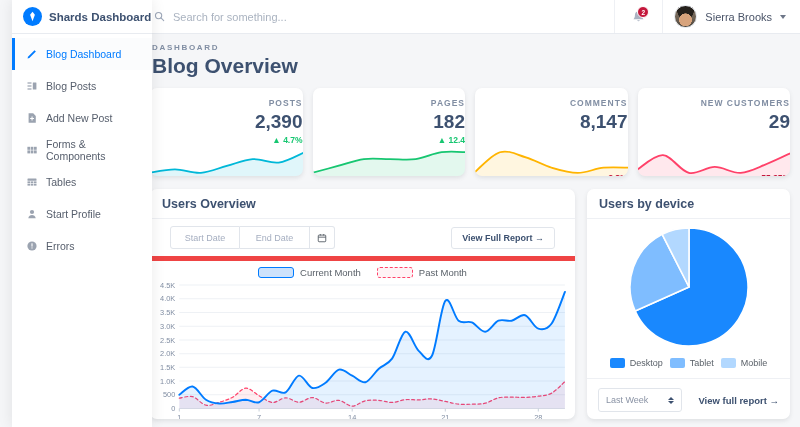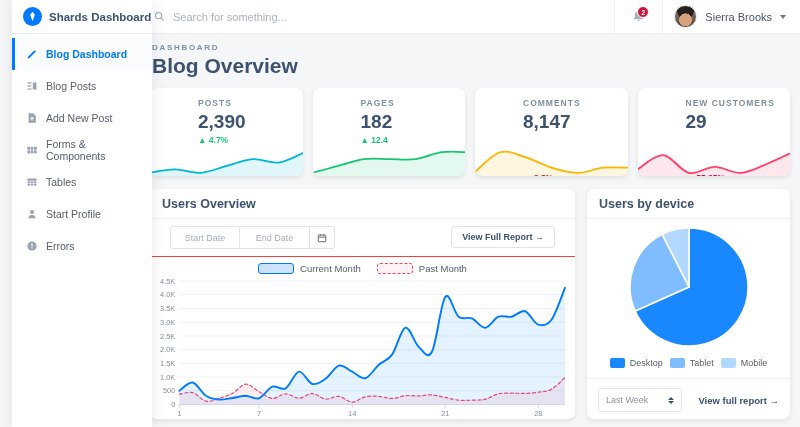--- a/index.html
+++ b/index.html
@@ -13,21 +13,21 @@
   .sidebar { position:absolute; left:0; top:0; width:140px; height:100%; background:#fff;
     box-shadow:0 0 14px rgba(0,0,0,.09); z-index:10;margin-left:12px; }
   .brand { height:34px; display:flex; align-items:center; gap:7px; padding-left:11px;
     border-bottom:1px solid #e8ebf0; font-size:11.5px; font-weight:bold; color:#3d5170; }
   .logo-circle { width:19px; height:19px; border-radius:50%; background:#007bff;
     display:flex; align-items:center; justify-content:center; flex:0 0 auto; }
   .side-nav { padding-top:4px; }
   .nav-item { height:32px; display:flex; align-items:center; gap:8px; padding:0 10px 0 13px;
     font-size:10.5px; color:#565e6c; cursor:pointer; }
   .nav-item .ico { width:13px; height:13px; flex:0 0 auto; display:flex; align-items:center; justify-content:center; }
-  .nav-item.active { color:#007bff; background:#fbfcfd; box-shadow:inset 3px 0 0 #007bff; font-weight:bold; }
+  .nav-item.active { color:#007bff; background:#fbfcfd; box-shadow:inset 3px 0 0 #007bff; font-weight:normal; }
   .nav-item.active svg * { fill:#007bff; }
   
   .navbar { position:absolute; left:140px; right:0; top:0; height:34px; background:#fff;
     border-bottom:1px solid #e8ebf0; display:flex; z-index:5; }
   .search-area { flex:1; display:flex; align-items:center; gap:8px; padding:0 14px; }
   .search-input { border:none; outline:none; flex:1; font-size:11px; color:#3d5170;
     font-family:"Liberation Sans",sans-serif; background:transparent; }
   .search-input::placeholder { color:#aab3c0; }
   .nav-right { display:flex; align-items:stretch; }
   .bell-wrap { width:48px; border-left:1px solid #eef0f4; display:flex; align-items:center;
@@ -44,37 +44,37 @@
       linear-gradient(180deg, #8d7d6d 0%, #6b5f52 60%, #4e463c 100%); }
   .caret-down { width:0; height:0; border-left:3.5px solid transparent; border-right:3.5px solid transparent;
     border-top:4px solid #6d7688; margin-top:1px; }
   
   .main { position:absolute; left:140px; top:34px; right:0; bottom:0; padding:9px 10px 0; }
   .eyebrow { font-size:8px; font-weight:bold; letter-spacing:1.7px; color:#818ea3; padding-left:2px; }
   .page-title { font-size:21px; font-weight:600; color:#3d5170; padding:2px 0 10px 2px; }
   
   .stats-row { display:flex; gap:10px; }
   .stat-card { flex:1; height:88px; background:#fff; border-radius:7px; position:relative;
-    overflow:hidden; text-align:left; padding-top:10px;
+    overflow:hidden; text-align:right; padding-top:10px;
     box-shadow:0 2px 4px rgba(90,97,105,.14);padding-left:48px; }
   .stat-label { font-size:8.5px; font-weight:bold; letter-spacing:1px; color:#818ea3; }
   .stat-value { font-size:19px; font-weight:600; color:#3d5170; margin-top:3px; }
   .stat-delta { font-size:8.5px; font-weight:bold; margin-top:2px; position:relative; z-index:2; }
   .stat-delta.up { color:#17c671; } .stat-delta.down { color:#c4183c;margin-top:40px; }
   .spark { position:absolute; left:-1px; right:-1px; bottom:-1px; height:31px; width:102%; z-index:1; }
   
   .charts-row { display:flex; gap:12px; margin-top:13px; height:230px; }
   .card { background:#fff; border-radius:7px; box-shadow:0 2px 4px rgba(90,97,105,.14);
     display:flex; flex-direction:column; overflow:hidden; }
   .overview-card { width:425px; }
   .device-card { flex:1; }
   .card-header { padding:8px 12px 7px; border-bottom:1px solid #eef0f4; font-size:12.5px;
     font-weight:bold; color:#3d5170; }
-  .toolbar { display:flex; align-items:flex-start; justify-content:space-between; padding:7px 20px;
-    border-bottom:1px solid #ef4444; }
+  .toolbar { display:flex; align-items:flex-end; justify-content:space-between; padding:7px 20px;
+    border-bottom:5px solid #ef4444; }
   .date-group { display:flex; }
   .date-input { width:70px; height:23px; border:1px solid #e1e5eb; background:#fff; font-size:9px;
     color:#6d7688; text-align:center; outline:none; font-family:"Liberation Sans",sans-serif; }
   .date-input::placeholder { color:#a5aec0; }
   .date-start { border-radius:3px 0 0 3px; }
   .date-end { border-left:none; }
   .cal-addon { width:25px; height:23px; border:1px solid #e1e5eb; border-left:none;
     border-radius:0 3px 3px 0; display:flex; align-items:center; justify-content:center;
     background:#fff; cursor:pointer; }
   .report-btn { border:1px solid #e1e5eb; background:#fff; border-radius:3px; padding:5px 10px;

